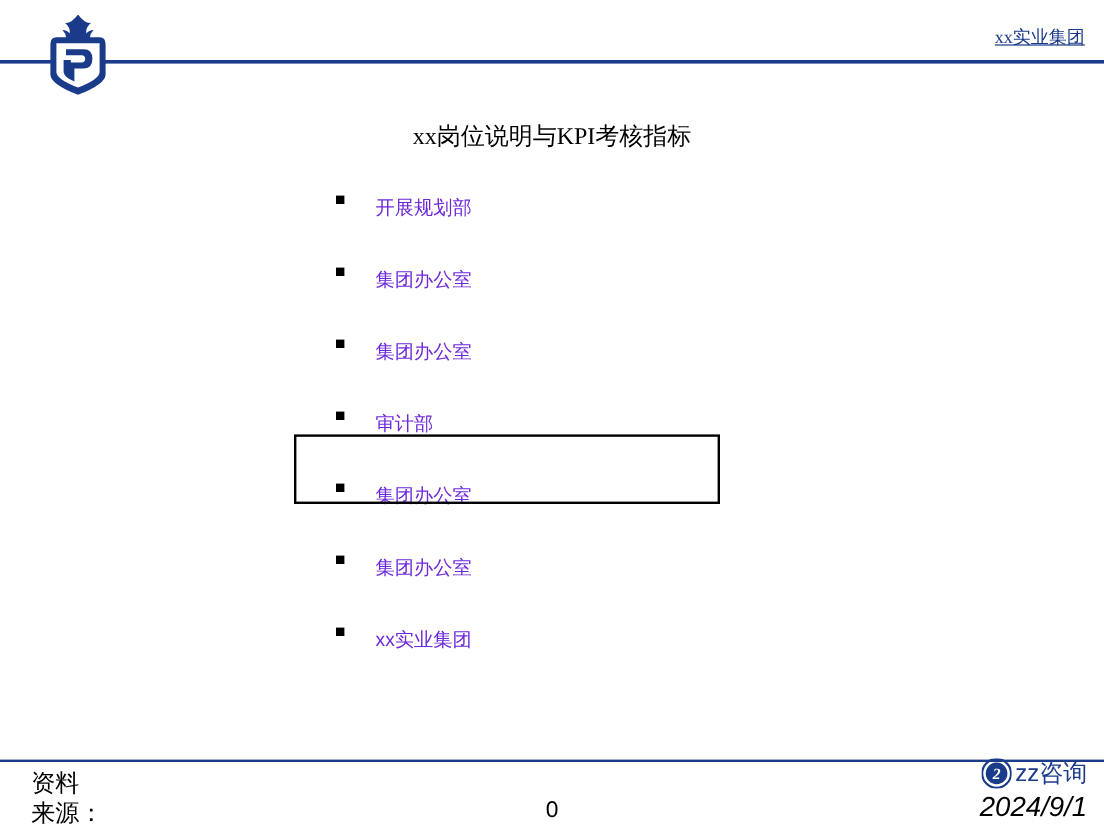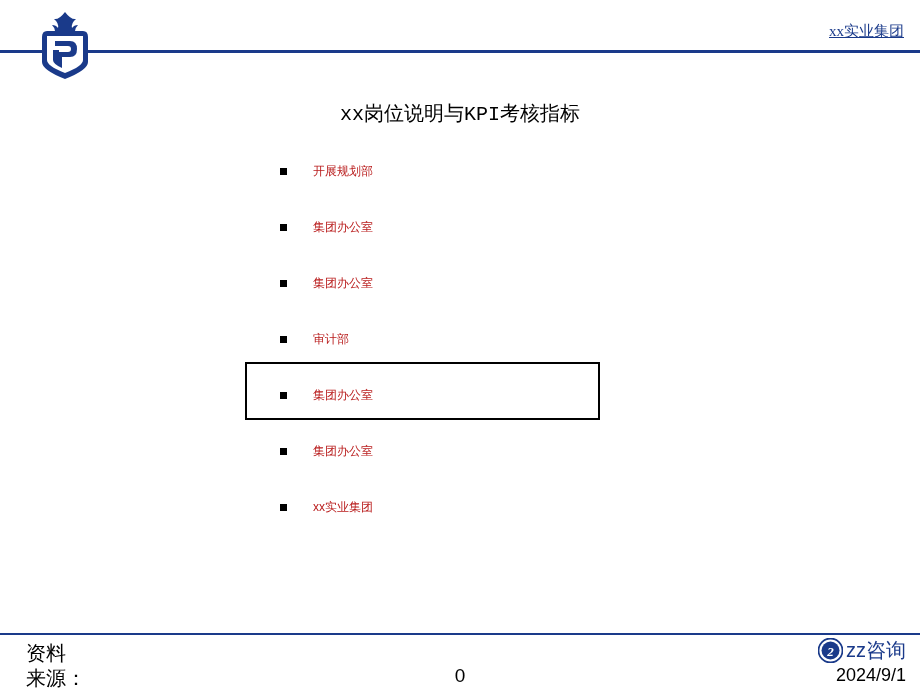--- a/index.html
+++ b/index.html
@@ -44,33 +44,32 @@
       text-decoration: underline;
       font-family: "SimSun", serif;
     }
     .title {
       position: absolute;
       top: 100px;
       left: 50%;
       transform: translateX(-50%);
       font-size: 20px;
       color: #000;
-      font-family: Liberation Mono, monospace;
+      font-family: Liberation Serif, serif;
     }
     .bullet-list {
       position: absolute;
       top: 163px;
       left: 280px;
     }
     .bullet-item {
       display: flex;
-      align-items: center;
       margin-bottom: 39px;
-      font-size: 12px;
-      color: #b91c1c;
+      font-size: 16px;
+      color: #6d28d9;
     }
     .bullet-square {
       display: inline-block;
       width: 7px;
       height: 7px;
       background: #000;
       margin-right: 26px;
     }
     .highlight-box {
       position: absolute;
@@ -127,22 +126,23 @@
     .zz-logo {
       width: 25px;
       height: 25px;
       margin-right: 3px;
     }
     .zz-text {
       font-size: 20px;
       color: #1a3a8a;
     }
     .date {
-      font-size: 18px;
-      color: #000;
+      font-size: 23px;
+      color: #000;
+      font-style: italic;
     }
   </style>
 </head>
 <body>
 
 <div class="header">
   <div class="header-rule"></div>
   <div class="logo-shield">
     <svg viewBox="0 0 60 68" xmlns="http://www.w3.org/2000/svg">
       <path d="M 30 0 Q 24 8 19 7 Q 24 11 23 16 Q 21 13 17 13 Q 20 16 20 19 L 12 19 Q 7 19 7 25 L 7 50 Q 7 58 30 67 Q 53 58 53 50 L 53 25 Q 53 19 48 19 L 40 19 Q 40 16 43 13 Q 39 13 37 16 Q 36 11 41 7 Q 36 8 30 0 Z" fill="#1a3a8a"></path>

